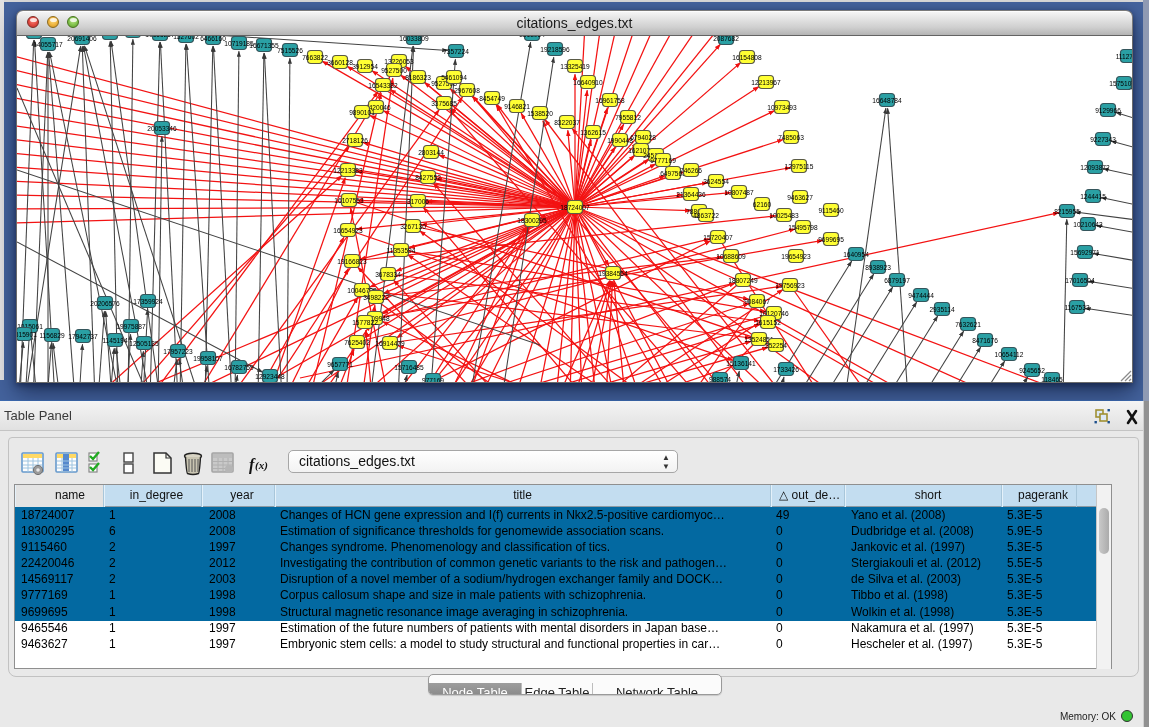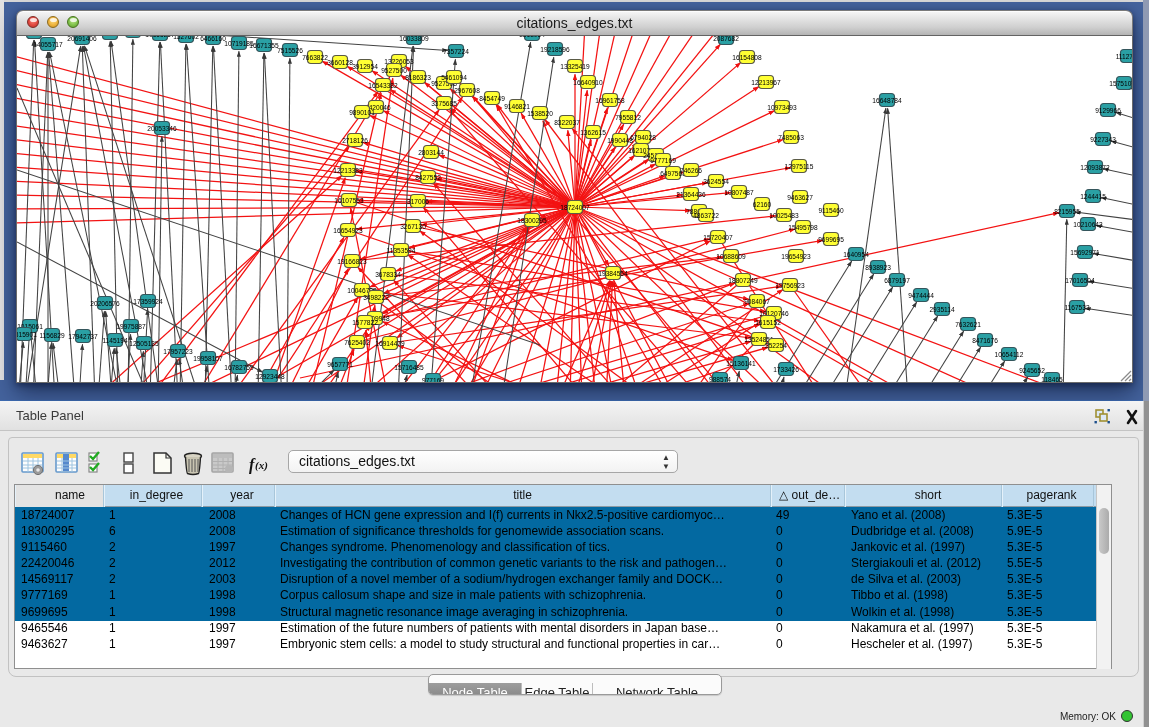--- a/index.html
+++ b/index.html
@@ -20,36 +20,36 @@
 .tl::after { content:""; position:absolute; left:2.2px; top:0.8px; width:6.5px; height:4px; border-radius:50%; background:rgba(255,255,255,.8); }
 .tl.r { left:10px; background:radial-gradient(circle at 50% 40%, #f6827a, #e0473e 55%, #b03530); border:1px solid #7e2b26; }
 .tl.y { left:30px; background:radial-gradient(circle at 50% 40%, #fcd97f, #eeb33c 55%, #c08b25); border:1px solid #8c6a1e; }
 .tl.g { left:50px; background:radial-gradient(circle at 50% 40%, #b7e289, #7fc149 55%, #5b9430); border:1px solid #48731f; }
 .canvas { position:absolute; left:0; top:26px; width:1117px; height:347px; background:#fff;
   border:1px solid #6b6b6b; border-top:none; overflow:hidden; }
 svg.net { position:absolute; left:0px; top:0px; }
 .panel { position:absolute; left:0; top:401px; width:1149px; height:326px; background:#e9e9e9; }
 .phead { position:absolute; left:0; top:0; width:1149px; height:30px;
   background:linear-gradient(#f4f4f4,#e1e1e1); border-bottom:1px solid #c4c4c4; }
-.phead .t { font-size:13px; color:#3a3a3a; line-height:29px; padding-left:16px; }
+.phead .t { font-size:13px; color:#3a3a3a; line-height:29px; padding-left:4px; }
 .panel-ic { position:absolute; right:9px; top:7px; }
 .innertop { position:absolute; left:8px; top:36px; width:1131px; height:240px; border:1px solid #c2c2c2; border-radius:4px 4px 8px 8px; }
 .toolbar-ic { position:absolute; left:10px; top:44px; }
 .combo { position:absolute; left:288px; top:49px; width:390px; height:23px;
   background:linear-gradient(#ffffff,#f2f2f2); border:1px solid #a6a6a6; border-radius:5px;
   font-size:14px; color:#111; line-height:21px; padding-left:10px; }
 .combo .arr { position:absolute; right:7px; top:2px; font-size:8px; color:#333; line-height:9px; text-align:center; }
 .tablewrap { position:absolute; left:14px; top:83px; width:1098px; height:185px;
   border:1px solid #8f8f8f; background:#fff; }
 .thead { position:absolute; left:0; top:0; width:1082px; height:22px; background:#c3ddf0;
   border-bottom:1px solid #8d9aa3; font-size:12px; color:#111; }
 .thead span, .tr span { display:inline-block; vertical-align:top; }
 .th { text-align:center; line-height:21px; border-right:1px solid #a8c6da; box-shadow:inset 1px 0 0 #e4f1fa; height:22px; }
 .h0{width:89px; background:#e3e3e3; text-indent:22px;} .h1{width:98px; text-indent:8px;} .h2{width:73px; text-indent:8px;} .h3{width:496px;} .h4{width:74px; text-align:left; padding-left:8px;}
-.h5{width:157px; text-indent:10px;} .h6{width:92px; text-indent:8px;}
+.h5{width:157px; text-indent:10px;} .h6{width:75px; text-indent:8px;}
 .tbody { position:absolute; left:0; top:22px; width:1082px; height:114px; background:#0369a1;
   font-size:12px; color:#000; }
 .tr { height:16.1px; line-height:16px; white-space:nowrap; }
 .c0{width:89px; padding-left:6px;} .c1{width:98px; padding-left:5px;} .c2{width:73px; padding-left:7px;}
 .c3{width:496px; padding-left:5px; overflow:hidden;} .c4{width:74px; padding-left:5px;}
 .c5{width:157px; padding-left:6px;} .c6{width:94px; padding-left:5px;}
 .vscroll { position:absolute; right:0; top:0; width:15px; height:184px; background:#f2f2f2; border-left:1px solid #c6c6c6; }
 .vthumb { position:absolute; left:2px; top:23px; width:10px; height:46px; background:linear-gradient(90deg,#c9c9c9,#ababab); border-radius:5px; }
 .tabs { position:absolute; left:428px; top:273px; height:21px; border:1px solid #9a9a9a;
   border-radius:5px; background:#fbfbfb; font-size:13px; color:#222; overflow:hidden;

